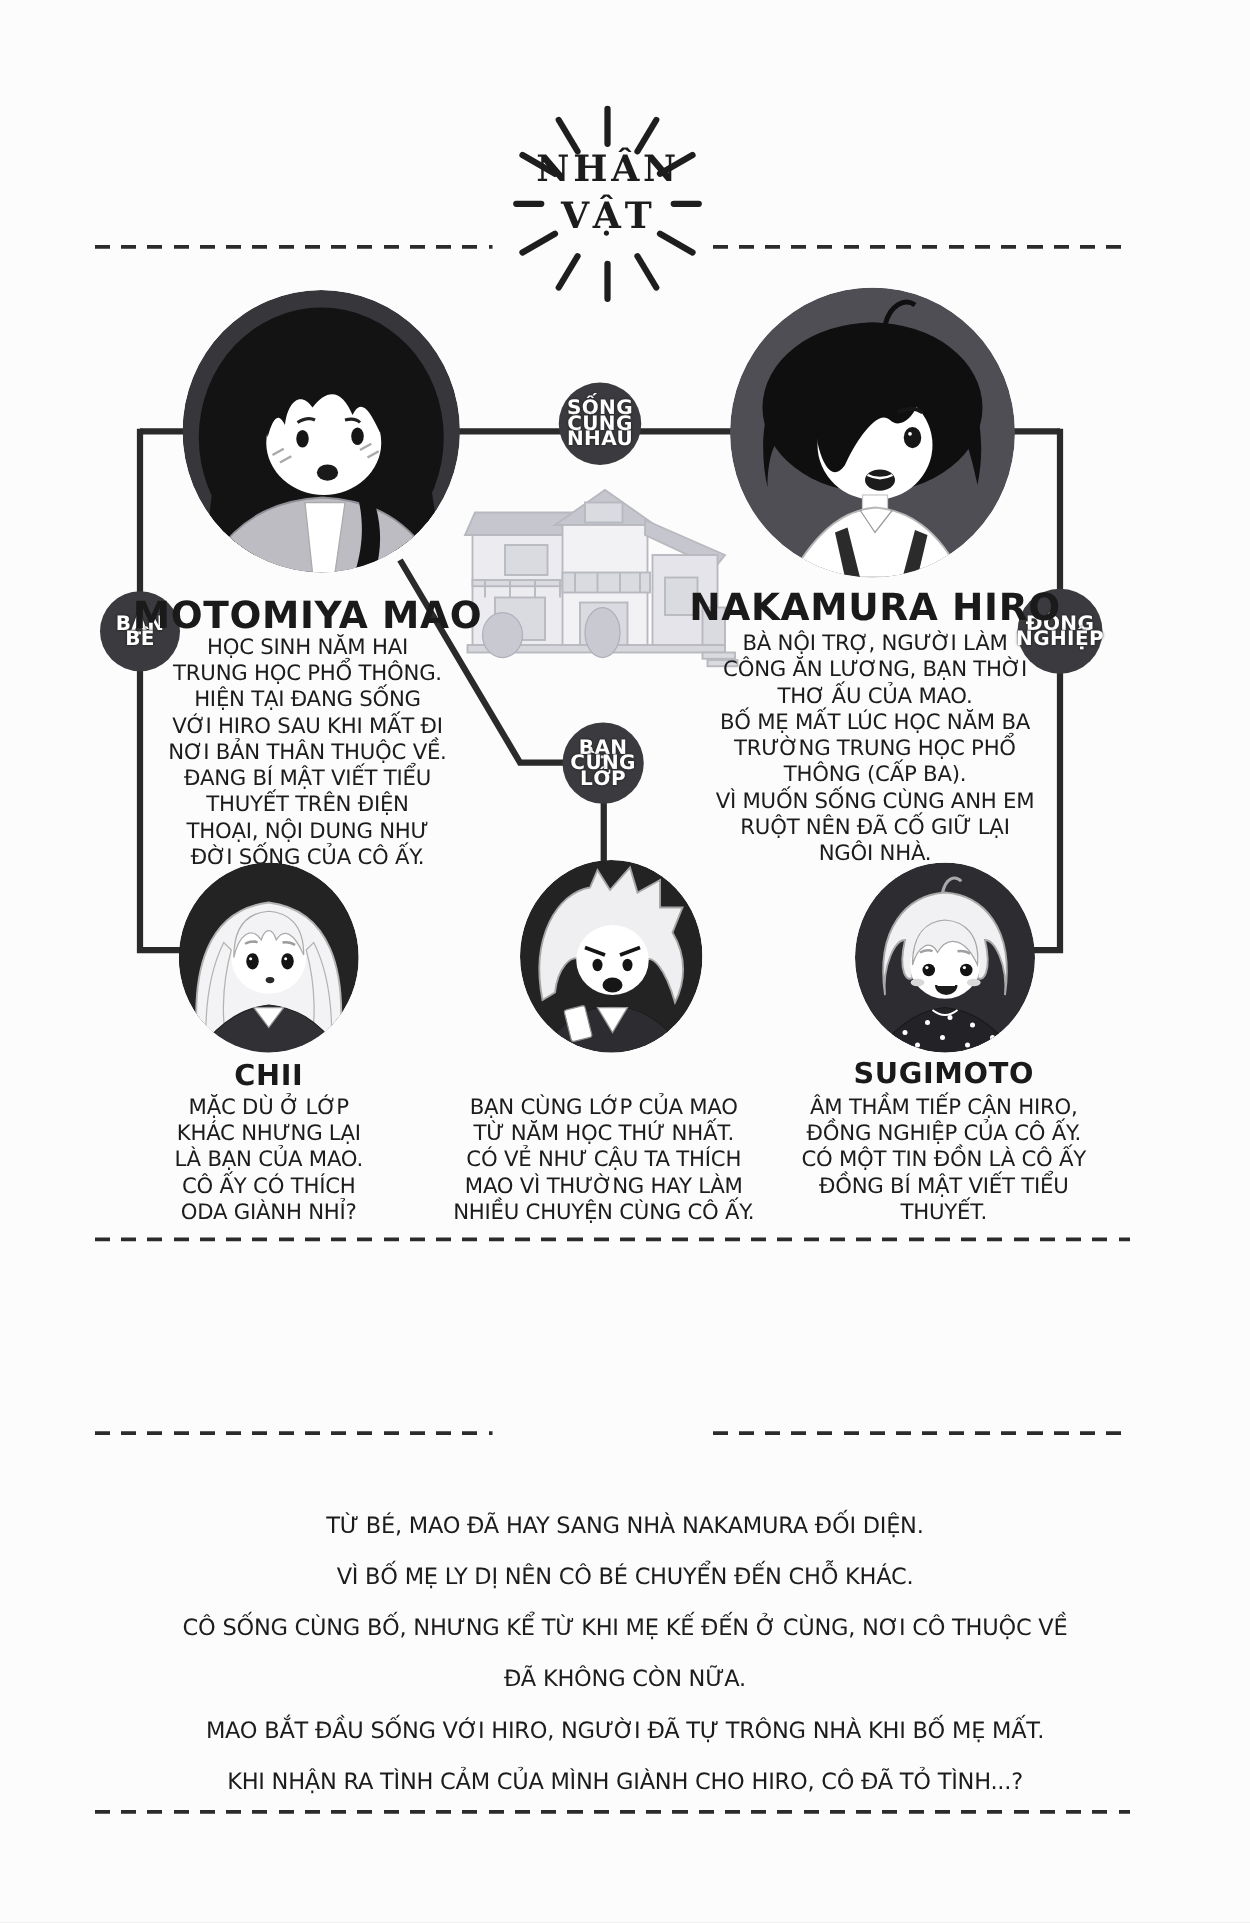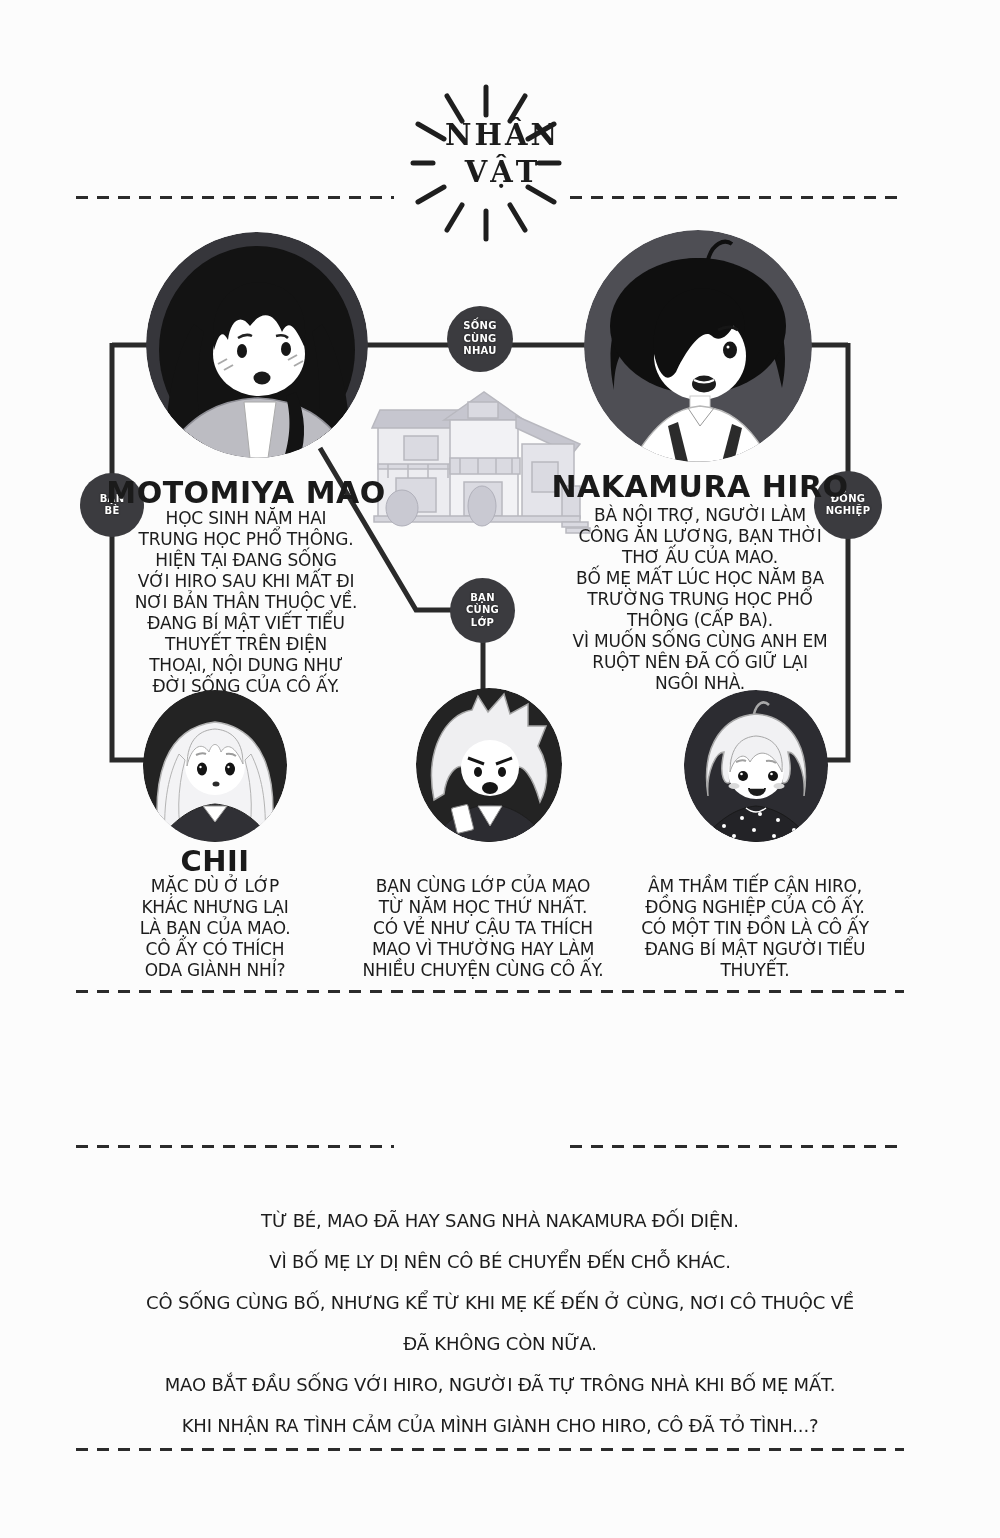--- a/index.html
+++ b/index.html
@@ -10,40 +10,40 @@
   }
   .abs{position:absolute;}
   .dashed{
     height:3px;
     background:repeating-linear-gradient(90deg,#2b2b2b 0 12px,transparent 12px 21px);
   }
   
   .sunburst{width:215px;height:180px;}
   .sunburst svg{position:absolute;left:0;top:0;}
   .sunburst .title{
-    position:absolute;left:16px;top:44px;width:100%;text-align:center;
+    position:absolute;left:0;top:44px;width:100%;text-align:center;
     font-family:"DejaVu Serif",serif;font-weight:700;font-size:29px;
     letter-spacing:3px;line-height:37px;white-space:pre-line;color:#1c1c1c;
   }
   
   .badge{
     border-radius:50%;background:#3b3b3f;color:#ffffff;
     display:flex;align-items:center;justify-content:center;text-align:center;
-    font-weight:bold;font-size:10px;line-height:12.5px;white-space:pre-line;
+    font-weight:bold;font-size:16px;line-height:12.5px;white-space:pre-line;
     letter-spacing:.3px;text-shadow:0 0 2px #141414;
   }
   
   .portrait{border-radius:50%;overflow:hidden;}
   .portrait svg{display:block;width:100%;height:100%;}
   
   .char-name{
     text-align:center;font-weight:bold;font-size:30px;letter-spacing:.5px;
     line-height:30px;
   }
-  .char-name.small{font-size:29px;}
+  .char-name.small{font-size:23px;}
   .char-desc{
     text-align:center;font-weight:normal;font-size:17px;line-height:21px;
     white-space:pre-line;letter-spacing:-0.2px;color:#1c1c1c;
   }
   .summary{
     text-align:center;font-weight:normal;font-size:18px;line-height:41px;
     white-space:pre-line;letter-spacing:-0.2px;color:#1c1c1c;
   }
 </style>
 </head>
@@ -308,24 +308,25 @@
 LÀ BẠN CỦA MAO.
 CÔ ẤY CÓ THÍCH
 ODA GIÀNH NHỈ?</div>
 
   <div class="abs char-desc" style="left:352px;top:876px;width:262px;">BẠN CÙNG LỚP CỦA MAO
 TỪ NĂM HỌC THỨ NHẤT.
 CÓ VẺ NHƯ CẬU TA THÍCH
 MAO VÌ THƯỜNG HAY LÀM
 NHIỀU CHUYỆN CÙNG CÔ ẤY.</div>
 
+  <div class="abs char-name small" style="left:620px;top:844px;width:270px;">SUGIMOTO</div>
   <div class="abs char-desc" style="left:618px;top:876px;width:274px;">ÂM THẦM TIẾP CẬN HIRO,
 ĐỒNG NGHIỆP CỦA CÔ ẤY.
 CÓ MỘT TIN ĐỒN LÀ CÔ ẤY
-ĐANG BÍ MẬT NGƯỜI TIỂU
+ĐỒNG BÍ MẬT VIẾT TIỂU
 THUYẾT.</div>
 
 
   <div class="abs summary" style="left:60px;top:1200px;width:880px;">TỪ BÉ, MAO ĐÃ HAY SANG NHÀ NAKAMURA ĐỐI DIỆN.
 VÌ BỐ MẸ LY DỊ NÊN CÔ BÉ CHUYỂN ĐẾN CHỖ KHÁC.
 CÔ SỐNG CÙNG BỐ, NHƯNG KỂ TỪ KHI MẸ KẾ ĐẾN Ở CÙNG, NƠI CÔ THUỘC VỀ
 ĐÃ KHÔNG CÒN NỮA.
 MAO BẮT ĐẦU SỐNG VỚI HIRO, NGƯỜI ĐÃ TỰ TRÔNG NHÀ KHI BỐ MẸ MẤT.
 KHI NHẬN RA TÌNH CẢM CỦA MÌNH GIÀNH CHO HIRO, CÔ ĐÃ TỎ TÌNH...?</div>
 

